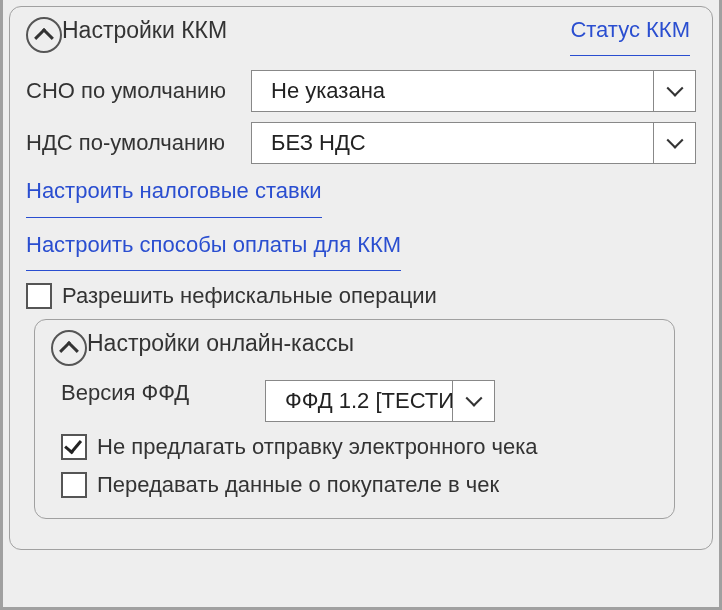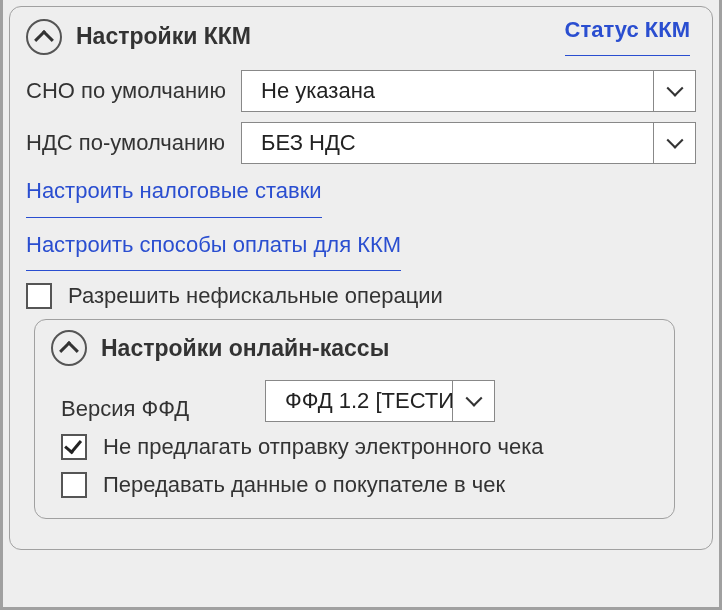--- a/index.html
+++ b/index.html
@@ -28,24 +28,21 @@
     border-radius: 12px;
     background: #eeeeee;
     padding: 10px 16px 16px 16px;
     position: relative;
   }
   .panel-inner {
     margin: 6px 21px 14px 8px;
   }
   .header-row {
     display: flex;
-    align-items: center;
-    gap: 14px;
     margin-bottom: 14px;
-    font-weight: bold;
   }
   .collapse-btn {
     width: 36px;
     height: 36px;
     border: 2px solid #555;
     border-radius: 50%;
     display: flex;
     align-items: center;
     justify-content: center;
     background: #eeeeee;
@@ -71,20 +68,21 @@
     padding-bottom: 12px;
     cursor: pointer;
     font-size: 22px;
     line-height: 1.2;
     display: inline-block;
   }
   .status-link { font-size: 22px; margin-right: 6px;}
   .form-row {
     display: flex;
     align-items: center;
+    gap: 10px;
     margin: 10px 0;
   }
   .label {
     width: 215px;
     font-size: 22px;
     color: #333;
   }
   .combo {
     flex: 1;
     display: flex;
@@ -118,21 +116,21 @@
     border-right: 2.5px solid #333;
     border-bottom: 2.5px solid #333;
     transform: rotate(45deg) translate(-2px, -2px);
   }
   .link-block {
     margin: 14px 0 6px 0;
   }
   .checkbox-row {
     display: flex;
     align-items: center;
-    gap: 16px;
+    gap: 10px;
     margin: 12px 0 4px 0;
     font-size: 22px;
   }
   .cb {
     width: 26px;
     height: 26px;
     border: 2px solid #555;
     background: #fff;
     cursor: pointer;
     display: flex;
@@ -146,21 +144,21 @@
   .cb.checked .tick {
     display: block;
     width: 16px;
     height: 10px;
     border-left: 3px solid #222;
     border-bottom: 3px solid #222;
     transform: rotate(-50deg) translate(1px,-2px);
   }
   .inner-row {
     display: flex;
-    align-items: flex-end;
+    align-items: flex-start;
     gap: 4px;
     margin: 14px 0 10px 10px;
   }
   .inner-label {
     width: 200px;
     font-size: 22px;
   }
   .combo.small { width: 230px; flex: none; }
   .cb-indent { margin-left: 10px; }
 </style>

